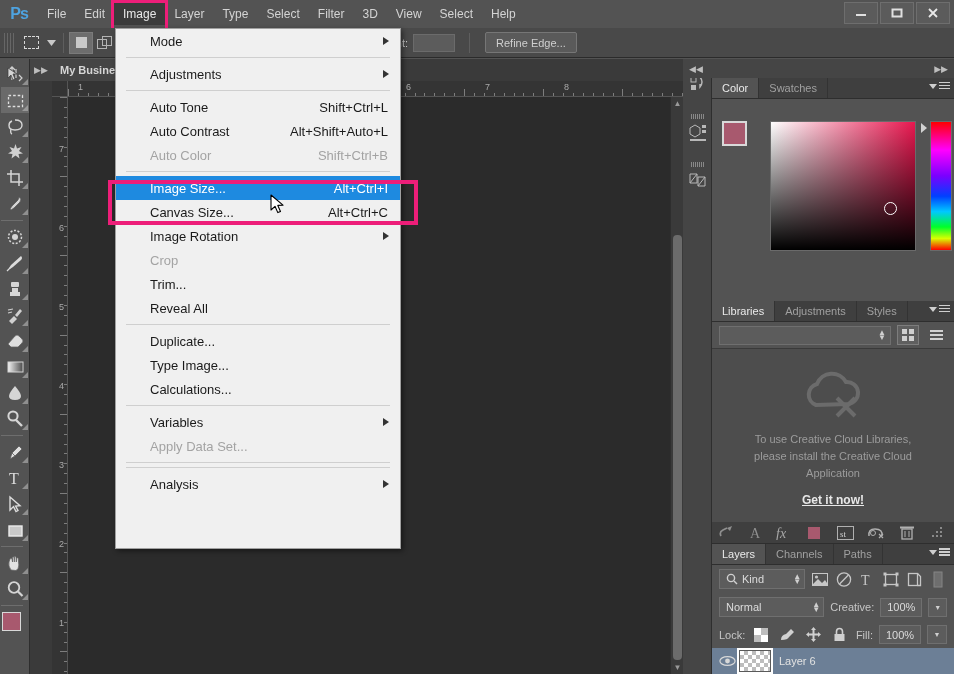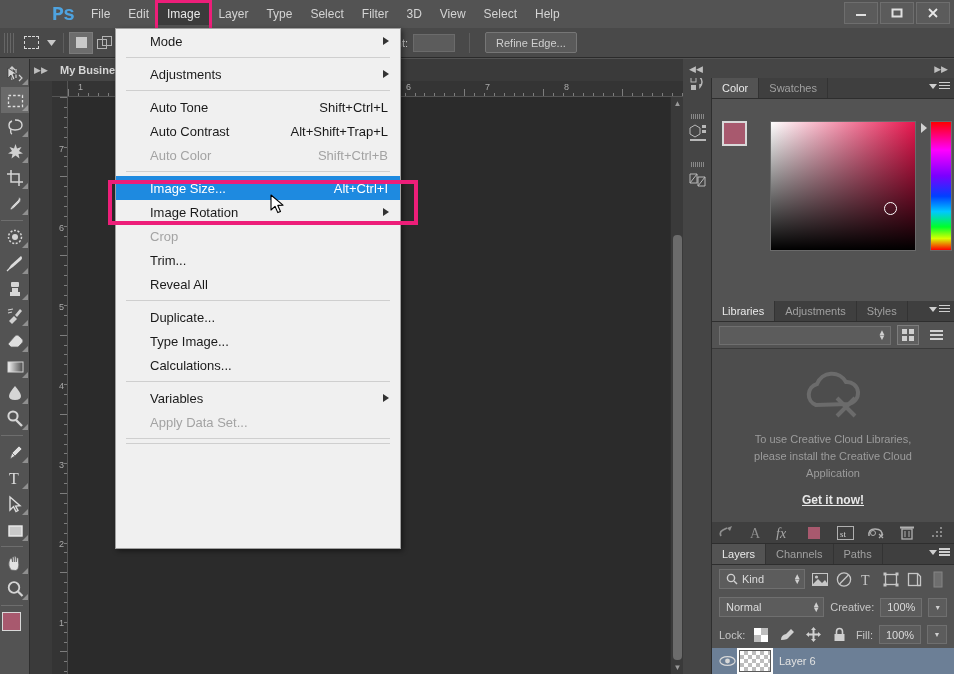--- a/index.html
+++ b/index.html
@@ -14,21 +14,21 @@
   #app { position: relative; width: 954px; height: 674px; }
 
   
   .menubar {
     position: absolute; left: 0; top: 0; width: 954px; height: 28px;
     background: #535353; display: flex; align-items: center;
   }
   .ps-logo {
     width: 38px; height: 28px; display: flex; align-items: center;
     justify-content: center; color: #4ea3e0; font-weight: bold;
-    font-size: 20px; font-family: Liberation Mono, monospace; letter-spacing: -1px; margin-left: 44px;
+    font-size: 16px; font-family: Liberation Sans, sans-serif; letter-spacing: -1px;
   }
   .menu-item {
     height: 22px; padding: 0 9px; display: flex; align-items: center;
     color: #d4d4d4; font-size: 12px; white-space: nowrap; cursor: default;
   }
   .menu-item.open { background: #3b3b3b; color: #e8e8e8; }
   .menu-item.marked { position: relative; }
   .menu-item.marked::after {
     content:""; position: absolute; left: -3px; top: -3px; right: -3px; bottom: -6px;
     border: 3px solid #ed1e79; pointer-events: none;
@@ -942,32 +942,36 @@
           <span>Adjustments</span>
           <span class="arrow"></span>
         </div>
         <div class="msep"></div>
         <div class="mi">
           <span>Auto Tone</span>
           <span class="sc">Shift+Ctrl+L</span>
         </div>
         <div class="mi">
           <span>Auto Contrast</span>
-          <span class="sc">Alt+Shift+Trap+L</span>
+          <span class="sc">Alt+Shift+Auto+L</span>
         </div>
         <div class="mi dis">
           <span>Auto Color</span>
           <span class="sc">Shift+Ctrl+B</span>
         </div>
         <div class="msep"></div>
         <div class="mi hl">
           <span>Image Size...</span>
           <span class="sc">Alt+Ctrl+I</span>
         </div>
         <div class="mi">
+          <span>Canvas Size...</span>
+          <span class="sc">Alt+Ctrl+C</span>
+        </div>
+        <div class="mi">
           <span>Image Rotation</span>
           <span class="arrow"></span>
         </div>
         <div class="mi dis">
           <span>Crop</span>
         </div>
         <div class="mi">
           <span>Trim...</span>
         </div>
         <div class="mi">
@@ -986,20 +990,24 @@
         <div class="msep"></div>
         <div class="mi">
           <span>Variables</span>
           <span class="arrow"></span>
         </div>
         <div class="mi dis">
           <span>Apply Data Set...</span>
         </div>
         <div class="msep"></div>
         <div class="msep"></div>
+        <div class="mi">
+          <span>Analysis</span>
+          <span class="arrow"></span>
+        </div>
       </div>
   </div>
   <div class="hl-box"></div>
   <div class="cursor">
     <svg width="16" height="22" viewBox="0 0 16 22">
       <path d="M1 1 L1 16 L5 12.3 L7.8 18.6 L10.5 17.4 L7.8 11.4 L13 11.2 Z" fill="#ffffff" stroke="#000000" stroke-width="1.1" stroke-linejoin="round"></path>
     </svg>
   </div>
 
 </div>

